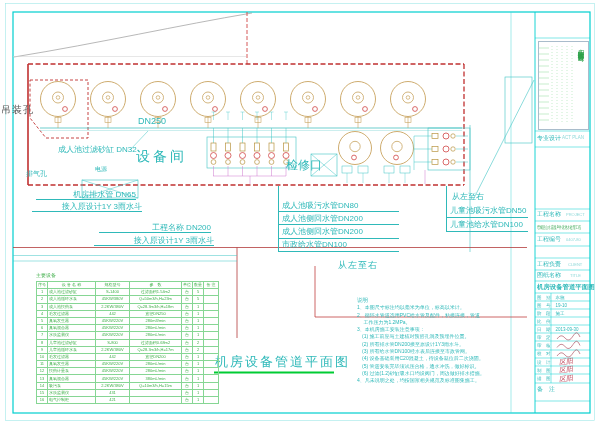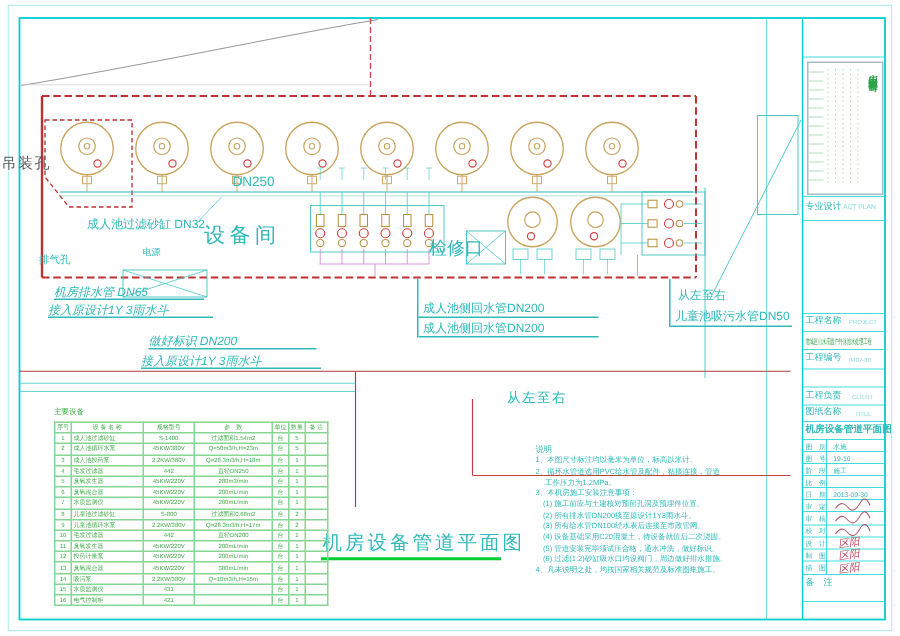--- a/index.html
+++ b/index.html
@@ -1,23 +1,23 @@
 <!DOCTYPE html>
 <html><head>
 <meta charset="utf-8">
 <style>
   html,body{margin:0;padding:0;background:#e8e8e8;}
   #sheet{position:relative;width:600px;height:424px;background:#ffffff;overflow:hidden;
          font-family:"Liberation Sans",sans-serif;}
   #plan-svg{position:absolute;left:0;top:0;width:600px;height:424px;}
-  .t{position:absolute;color:#2fb9b9;white-space:nowrap;line-height:1;}
+  .t{position:absolute;color:#2fb9b9;white-space:nowrap;line-height:1;text-align:right;}
   .grn{color:#3fae49;}
   .faint{color:#8fd9d9;}
   .dark{color:#5a5a5a;}
-  .ul{border-bottom:0.5px solid #2fb9b9;font-style:italic;}
+  .ul{border-bottom:0.5px solid #2fb9b9;}
   
   .stack{position:absolute;border-left:0.6px solid #2fb9b9;}
   .stack .item{border-bottom:0.6px solid #2fb9b9;color:#2fb9b9;font-size:8px;
                display:flex;align-items:center;padding-left:3px;white-space:nowrap;}
   
   #notes{position:absolute;left:357px;top:297px;width:168px;color:#2fb9b9;font-size:5px;}
   #notes .nline{height:7.3px;line-height:7.3px;white-space:nowrap;}
   
   #equip{position:absolute;left:36px;top:281px;border-collapse:collapse;table-layout:fixed;}
   #equip td{border:0.5px solid #86d694;color:#3fae49;font-size:4px;height:6.2px;
@@ -251,43 +251,46 @@
         <line x1="562" y1="46" x2="562" y2="124" stroke="#8fd99a" stroke-width="0.5" stroke-dasharray="1,2"></line>
         <line x1="567" y1="46" x2="567" y2="124" stroke="#8fd99a" stroke-width="0.5" stroke-dasharray="1,2"></line>
         <line x1="572" y1="46" x2="572" y2="124" stroke="#8fd99a" stroke-width="0.5" stroke-dasharray="1,2"></line>
         <path d="M557,339 q4,-6 8,-1 t8,-2 t7,1" fill="none" stroke="#b05a6a" stroke-width="0.7"></path>
         <path d="M557,347.5 q4,-6 8,-1 t8,-2 t7,1" fill="none" stroke="#b05a6a" stroke-width="0.7"></path>
         <path d="M557,356 q4,-6 8,-1 t8,-2 t7,1" fill="none" stroke="#b05a6a" stroke-width="0.7"></path>
       </g>
   </svg>
 
   <div class="t dark" style="left:1px;top:105px;font-size:10px;letter-spacing:1px">吊装孔</div>
-  <div class="t" style="left:155px;top:117px;font-size:9px">DN250</div>
+  <div class="t" style="left:138px;top:117px;font-size:9px">DN250</div>
   <div class="t" style="left:58px;top:146px;font-size:8px">成人池过滤砂缸 DN32</div>
   <div class="t" style="left:136px;top:149px;font-size:14px;letter-spacing:3px">设备间</div>
   <div class="t" style="left:95px;top:166px;font-size:6px">电源</div>
   <div class="t" style="left:26px;top:170px;font-size:7px">排气孔</div>
   <div class="t" style="left:286px;top:159px;font-size:12px">检修口</div>
 
   <div class="t ul" style="left:36px;top:191px;font-size:8px;width:100px">机房排水管 DN65</div>
   <div class="t ul" style="left:32px;top:203px;font-size:8px;width:110px">接入原设计1Y 3雨水斗</div>
-  <div class="t ul" style="left:99px;top:224px;font-size:8px;width:112px">做好标识 DN200</div>
+  <div class="t ul" style="left:99px;top:224px;font-size:8px;width:112px">工程名称 DN200</div>
   <div class="t ul" style="left:94px;top:237px;font-size:8px;width:120px">接入原设计1Y 3雨水斗</div>
 
   <div class="stack" style="left:278px;top:186px;width:120px;padding-top:13px">
 
+      <div class="item" style="height:12.2px">成人池吸污水管DN80</div>
       <div class="item" style="height:12.2px">成人池侧回水管DN200</div>
       <div class="item" style="height:12.2px">成人池侧回水管DN200</div>
+      <div class="item" style="height:12.2px">市政给水管DN100</div>
     </div>
   <div class="t" style="left:338px;top:261px;font-size:9px;letter-spacing:1px">从左至右</div>
 
   <div class="t" style="left:452px;top:193px;font-size:8px">从左至右</div>
   <div class="stack" style="left:446px;top:186px;width:81px;padding-top:18px">
 
       <div class="item" style="height:13.2px">儿童池吸污水管DN50</div>
+      <div class="item" style="height:13.2px">儿童池给水管DN100</div>
     </div>
 
   <div id="notes">
     <div class="nline" style="font-size:5.5px">说明</div>
 
   <div class="nline">1、本图尺寸标注均以毫米为单位，标高以米计。</div>
       <div class="nline">2、循环水管道选用PVC给水管及配件，粘接连接，管道</div>
       <div class="nline">　 工作压力为1.2MPa。</div>
       <div class="nline">3、本机房施工安装注意事项：</div>
       <div class="nline">　(1) 施工前应与土建核对预留孔洞及预埋件位置。</div>

